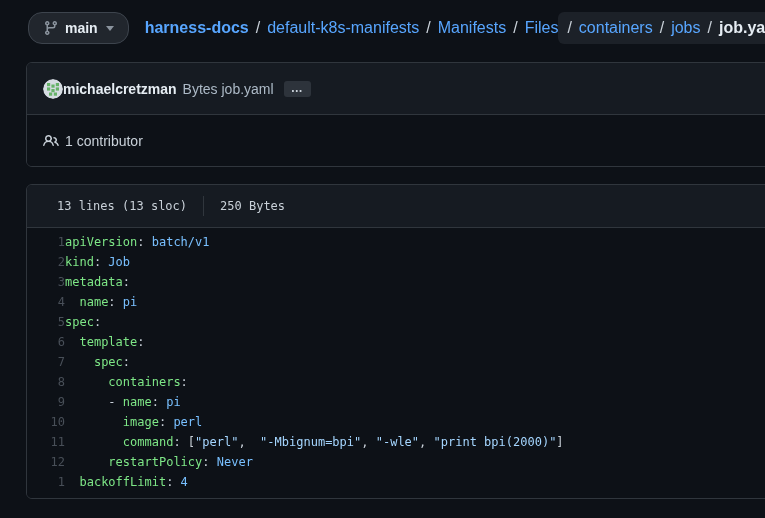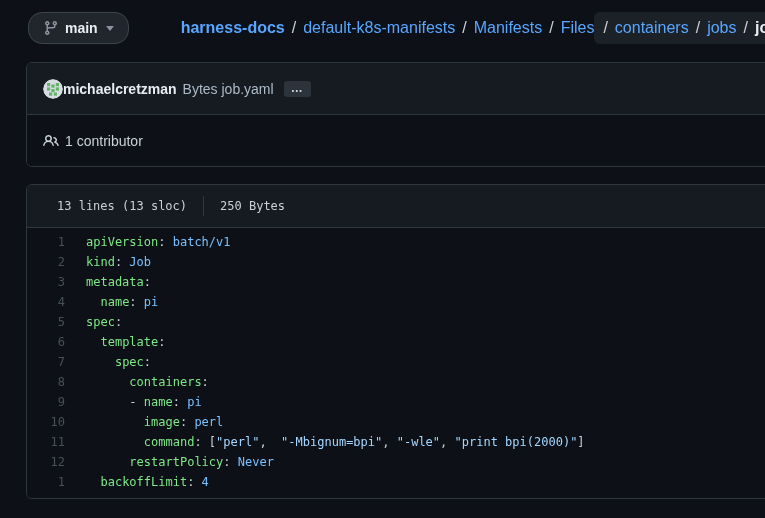--- a/index.html
+++ b/index.html
@@ -29,21 +29,21 @@
   .caret {
     width:0; height:0; margin-left:2px;
     border-left:4px solid transparent; border-right:4px solid transparent;
     border-top:5px solid #8b949e;
   }
   .breadcrumb {
     display:flex; align-items:center;
     margin-left:16px; font-size:16px; white-space:nowrap;
   }
   .breadcrumb a { text-decoration:none; cursor:pointer; }
-  .crumb.repo { color:#58a6ff; font-weight:bold;margin-left:36px; }
+  .crumb.repo { color:#58a6ff; font-weight:bold; }
   .crumb.link { color:#58a6ff; font-weight:normal; }
   .crumb.current { color:#e6edf3; font-weight:bold; }
   .sep { color:#c9d1d9; padding:0 7px; }
   .crumb-highlight {
     display:inline-flex; align-items:center;
     background:#1c2128;
     border-radius:6px;
     padding:7px 10px 7px 2px;
     margin-right:-10px;
   }
@@ -108,21 +108,21 @@
     background:#0d1117;
     padding:4px 0 6px 0;
     font-family:"DejaVu Sans Mono", monospace;
     font-size:12px; line-height:20px;
   }
   .code-row { display:flex; white-space:pre; }
   .ln {
     flex:0 0 38px; text-align:right;
     color:#484f58; cursor:pointer; user-select:none;
   }
-  .code-text { margin-left:21px; color:#c9d1d9; }
+  .code-text { color:#c9d1d9; }
   .tok-k { color:#7ee787; }
   .tok-p { color:#c9d1d9; }
   .tok-v { color:#79c0ff; }
   .tok-s { color:#a5d6ff; }
   .tok-n { color:#79c0ff; }
 </style>
 </head>
 <body>
 
 <div class="topbar">

